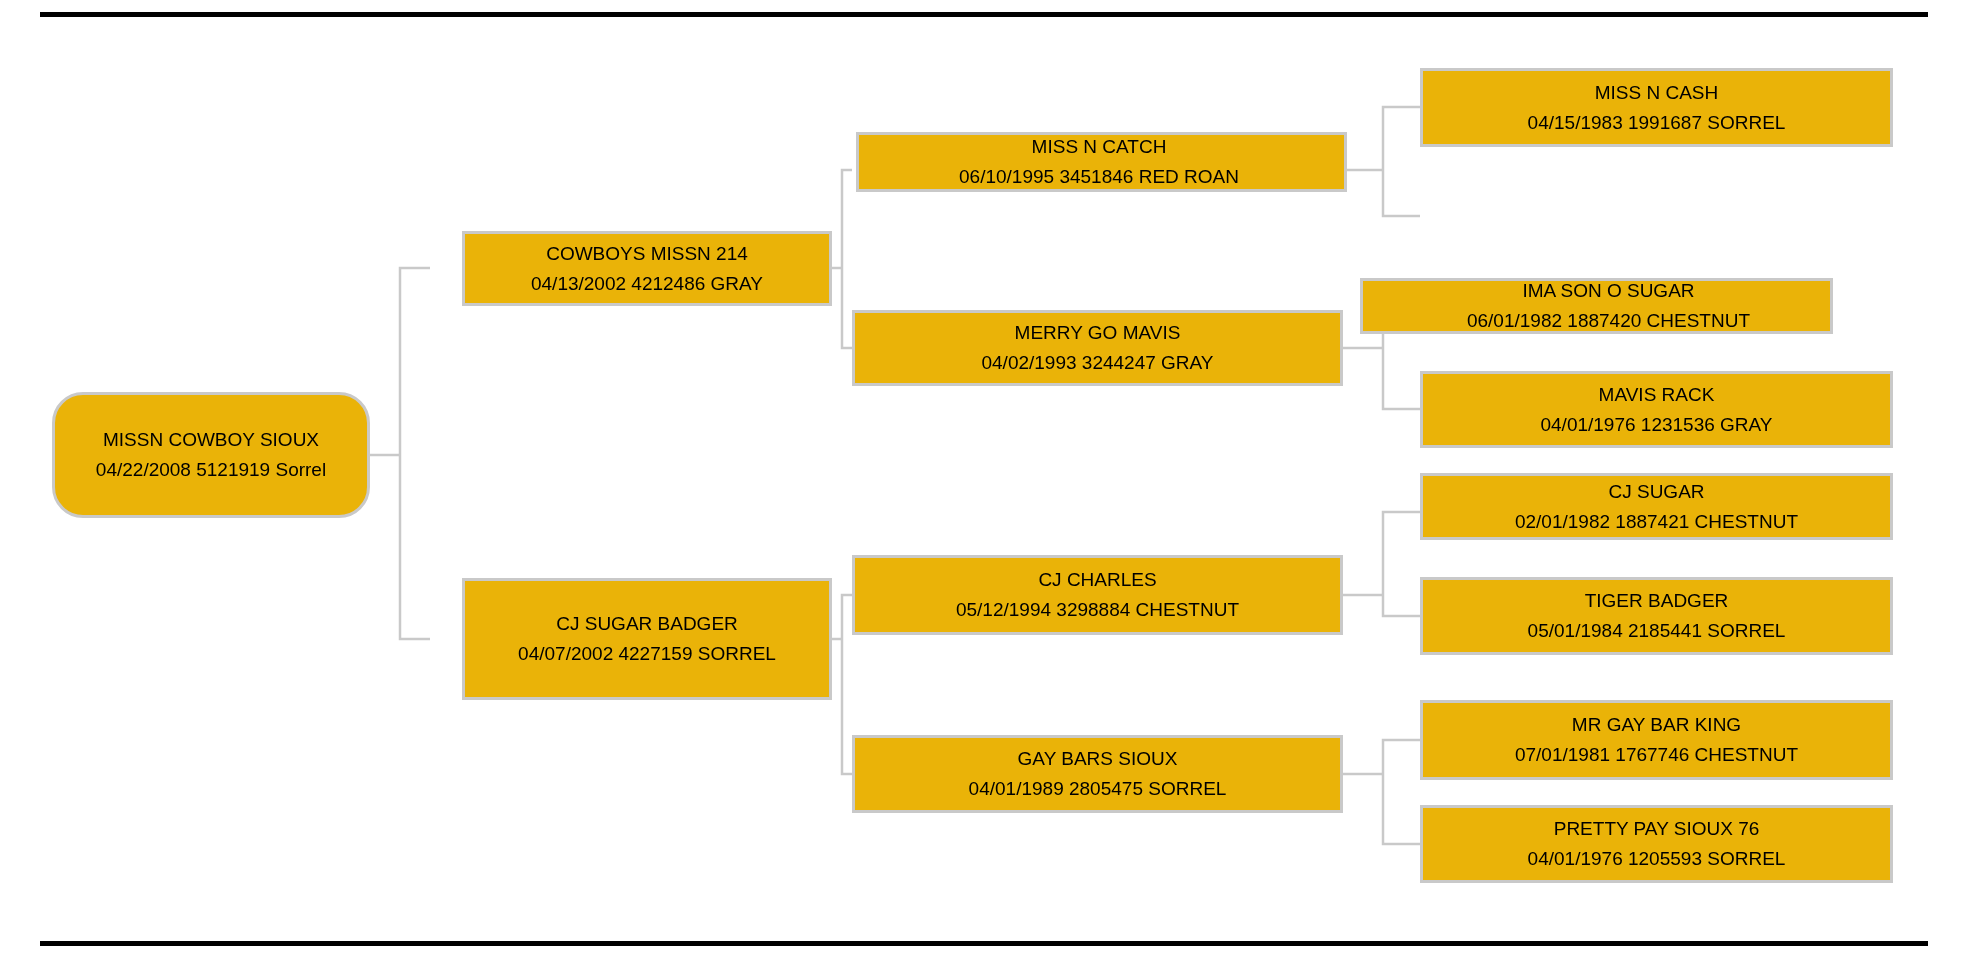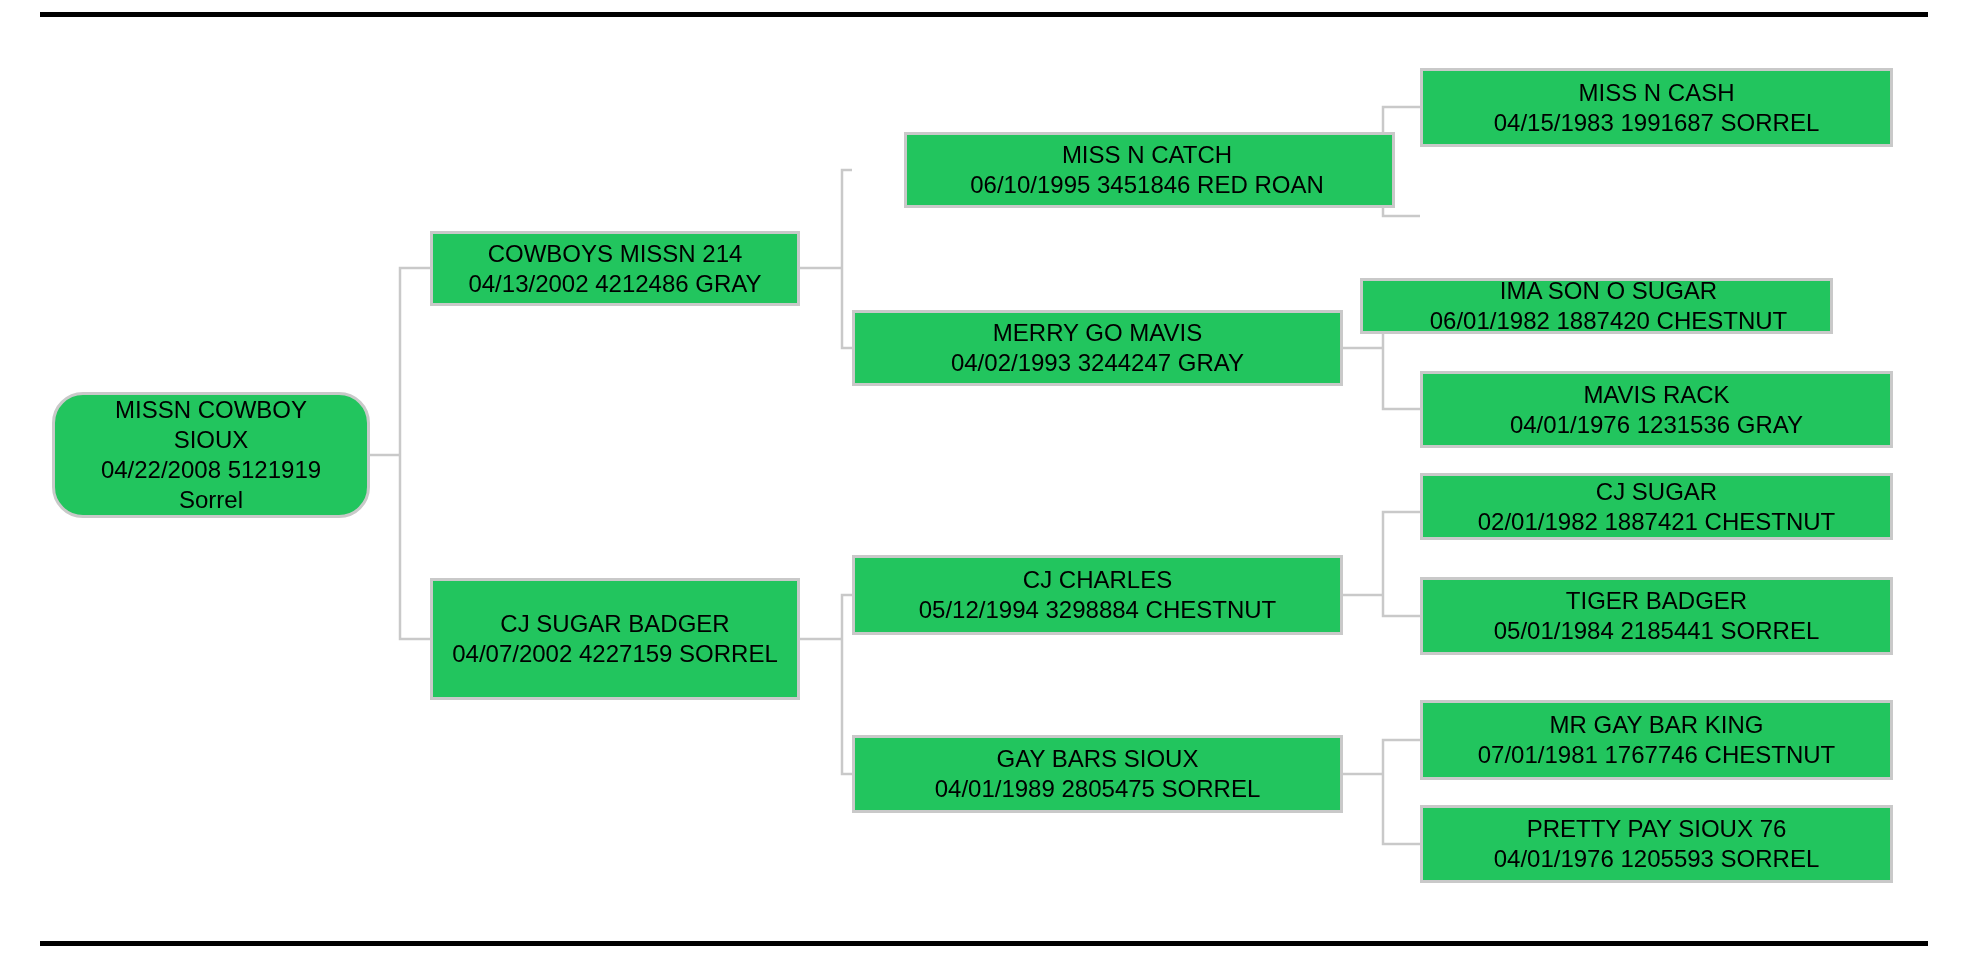--- a/index.html
+++ b/index.html
@@ -28,35 +28,35 @@
   svg.connectors {
     position: absolute;
     left: 0;
     top: 0;
     width: 1964px;
     height: 962px;
   }
   .node {
     position: absolute;
     box-sizing: border-box;
-    background: #22c55e;
+    background: #eab308;
     border: 3px solid #c9c9c9;
     display: flex;
     flex-direction: column;
     justify-content: center;
     text-align: center;
-    font-size: 24px;
+    font-size: 19px;
     line-height: 30px;
     white-space: normal;
   }
   .node .name { }
   .node .details { }
   
   .node.g1 { padding: 2px 20px; }
-  .node.g2 { padding: 2px 16px;  }
+  .node.g2 { padding: 2px 16px; margin-left: 32px;  }
   .node.g3 { padding: 2px 20px; }
   .node.g4 { padding: 2px 12px; }
 </style>
 </head>
 <body>
 
 <div class="canvas">
 
   <div class="rule top"></div>
   <div class="rule bottom"></div>
@@ -79,21 +79,21 @@
   <div class="node g2" style="left:430px; top:231px; width:370px; height:75px;">
     <div class="name">COWBOYS MISSN 214</div>
     <div class="details"><span>04/13/2002</span> <span>4212486</span> <span>GRAY</span></div>
   </div>
 
   <div class="node g2" style="left:430px; top:578px; width:370px; height:122px;">
     <div class="name">CJ SUGAR BADGER</div>
     <div class="details"><span>04/07/2002</span> <span>4227159</span> <span>SORREL</span></div>
   </div>
 
-  <div class="node g3" style="left:904px; top:132px; width:491px; height:76px;padding-left:15px;">
+  <div class="node g3" style="left:856px; top:132px; width:491px; height:60px;padding-left:15px;">
     <div class="name">MISS N CATCH</div>
     <div class="details"><span>06/10/1995</span> <span>3451846</span> <span>RED ROAN</span></div>
   </div>
 
   <div class="node g3" style="left:852px; top:310px; width:491px; height:76px;">
     <div class="name">MERRY GO MAVIS</div>
     <div class="details"><span>04/02/1993</span> <span>3244247</span> <span>GRAY</span></div>
   </div>
 
   <div class="node g3" style="left:852px; top:555px; width:491px; height:80px;">

